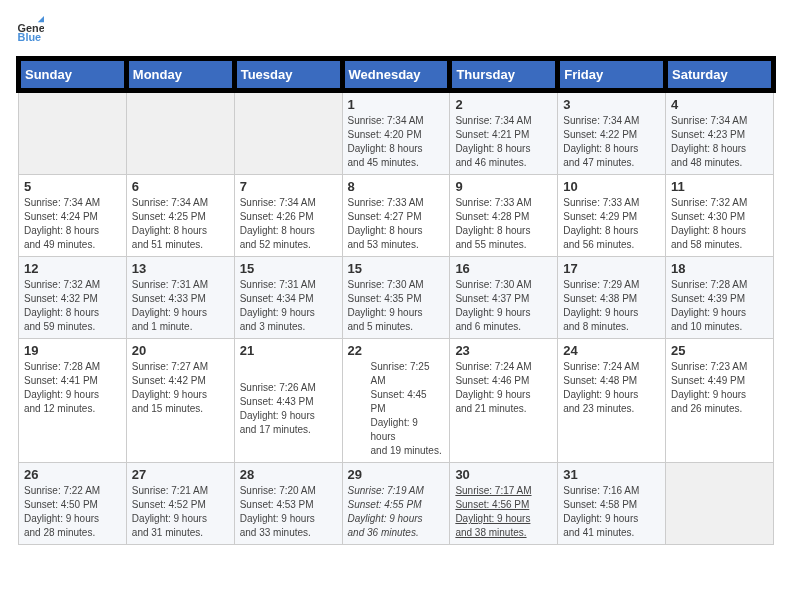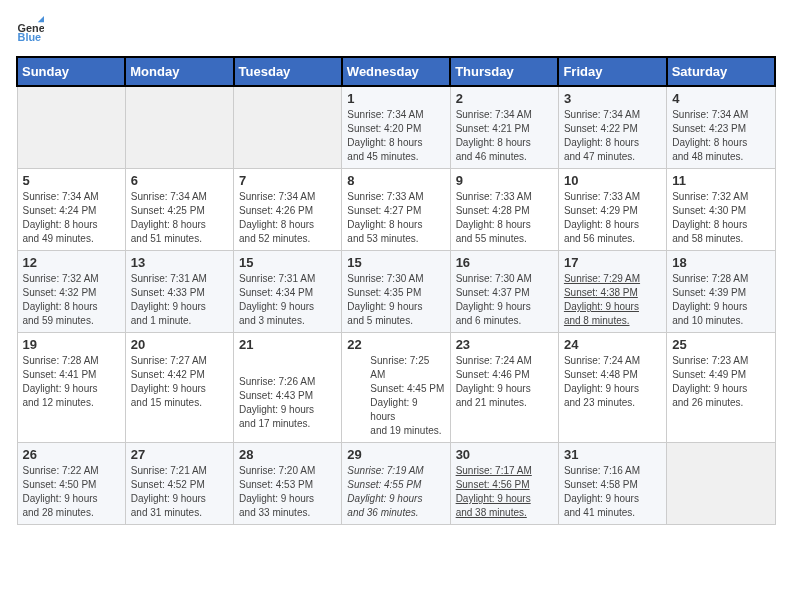--- a/index.html
+++ b/index.html
@@ -42,21 +42,21 @@
       border-collapse: collapse;
       table-layout: fixed;
     }
     thead tr th {
       background-color: #3a6bbf;
       color: #fff;
       font-size: 13px;
       font-weight: bold;
       padding: 6px 4px;
       text-align: left;
-      border: 2px solid #000000;
+      border: 5px solid #000000;
     }
     tbody tr td {
       border: 1px solid #ccc;
       vertical-align: top;
       padding: 4px 5px;
       font-size: 10.5px;
       color: #333;
       height: 80px;
       background: #fff;
     }
@@ -228,21 +228,21 @@
         </td>
         <td>
           <span class="day-number">16</span>
           <div class="day-info" style="white-space: pre-line;">Sunrise: 7:30 AM
 Sunset: 4:37 PM
 Daylight: 9 hours
 and 6 minutes.</div>
         </td>
         <td>
           <span class="day-number">17</span>
-          <div class="day-info" style="white-space: pre-line; text-decoration: underline;">Sunrise: 7:29 AM
+          <div class="day-info" style="white-space: pre-line;">Sunrise: 7:29 AM
 Sunset: 4:38 PM
 Daylight: 9 hours
 and 8 minutes.</div>
         </td>
         <td>
           <span class="day-number">18</span>
           <div class="day-info" style="white-space: pre-line;">Sunrise: 7:28 AM
 Sunset: 4:39 PM
 Daylight: 9 hours
 and 10 minutes.</div>

